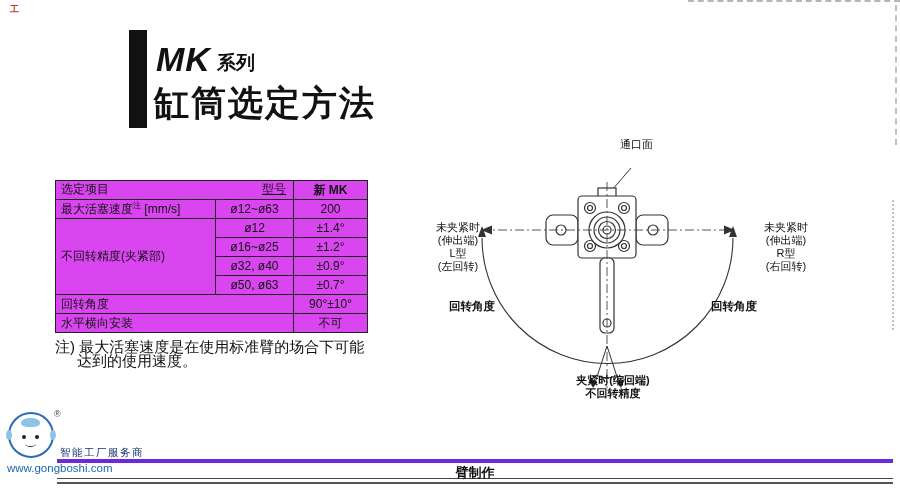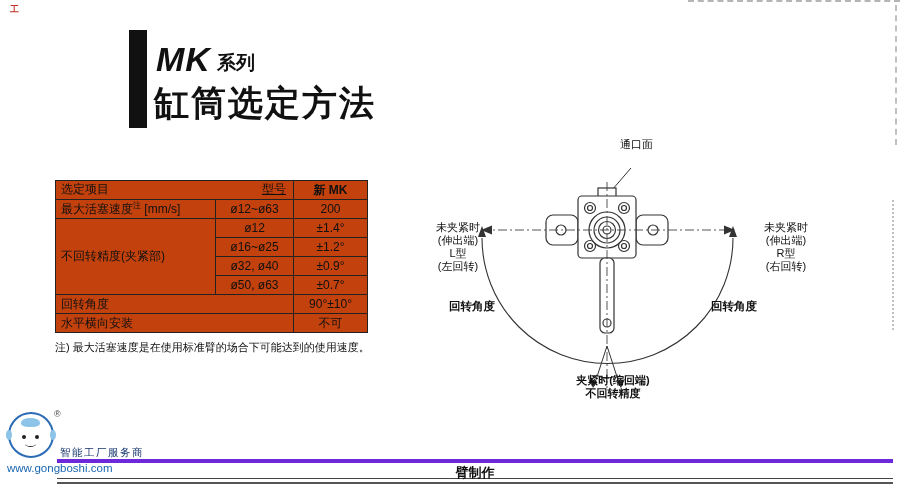--- a/index.html
+++ b/index.html
@@ -15,29 +15,29 @@
   .main-title { position:absolute; left:154px; top:80px; font-size:35px; font-weight:bold; letter-spacing:2px; }
 
   
   .mark-top { position:absolute; left:688px; top:0; width:212px; border-top:2px dashed #b5b5b5; }
   .mark-right1 { position:absolute; left:895px; top:5px; height:140px; border-left:2px dashed #c0c0c0; }
   .mark-right2 { position:absolute; left:892px; top:200px; height:130px; border-left:2px dotted #c0c0c0; }
   .corner-mark { position:absolute; left:10px; top:3px; font-size:9px; color:#c23327; font-weight:bold; }
 
   
   .spec-table { position:absolute; left:55px; top:180px; border-collapse:collapse; table-layout:fixed; }
-  .spec-table td { border:1px solid #222; font-size:12px; height:19px; padding:0 5px; vertical-align:middle; background:#c2410c; }
+  .spec-table td { border:1px solid #222; font-size:12px; height:19px; padding:0 5px; vertical-align:middle; background:#d946ef; }
   .spec-table .c { text-align:center; padding:0 2px; }
   .diag-cell { position:relative; height:21px; background-color:#c9c9c9;
     background-image:linear-gradient(to top right, transparent calc(50% - 0.8px), #222 calc(50% - 0.8px), #222 calc(50% + 0.8px), transparent calc(50% + 0.8px)); }
   .diag-item { position:absolute; left:5px; bottom:1px; font-size:12px; }
   .diag-model { position:absolute; right:7px; top:0px; font-size:12px;text-decoration:underline; }
   .model-hdr { text-align:center; font-weight:bold; }
   sup.tiny { font-size:8px; }
-  .note { position:absolute; left:55px; top:340px; width:322px; font-size:11px; line-height:14px; padding-left:22px; text-indent:-22px; }
+  .note { position:absolute; left:55px; top:340px; width:322px; font-size:15px; line-height:14px; padding-left:22px; text-indent:-22px; }
 
   
   .dlabel { position:absolute; font-size:11px; line-height:13px; text-align:center; }
   .dlabel-bold { position:absolute; font-size:11.5px; font-weight:bold; }
 
   
   .footer-bar { position:absolute; left:57px; top:459px; width:836px; height:20px;
     border-top:4px solid #6d28d9; border-bottom:1px solid #444; text-align:center;
     font-size:13px; font-weight:bold; line-height:20px; }
   .footer-rule { position:absolute; left:57px; top:482px; width:836px; border-top:2px solid #555; }

